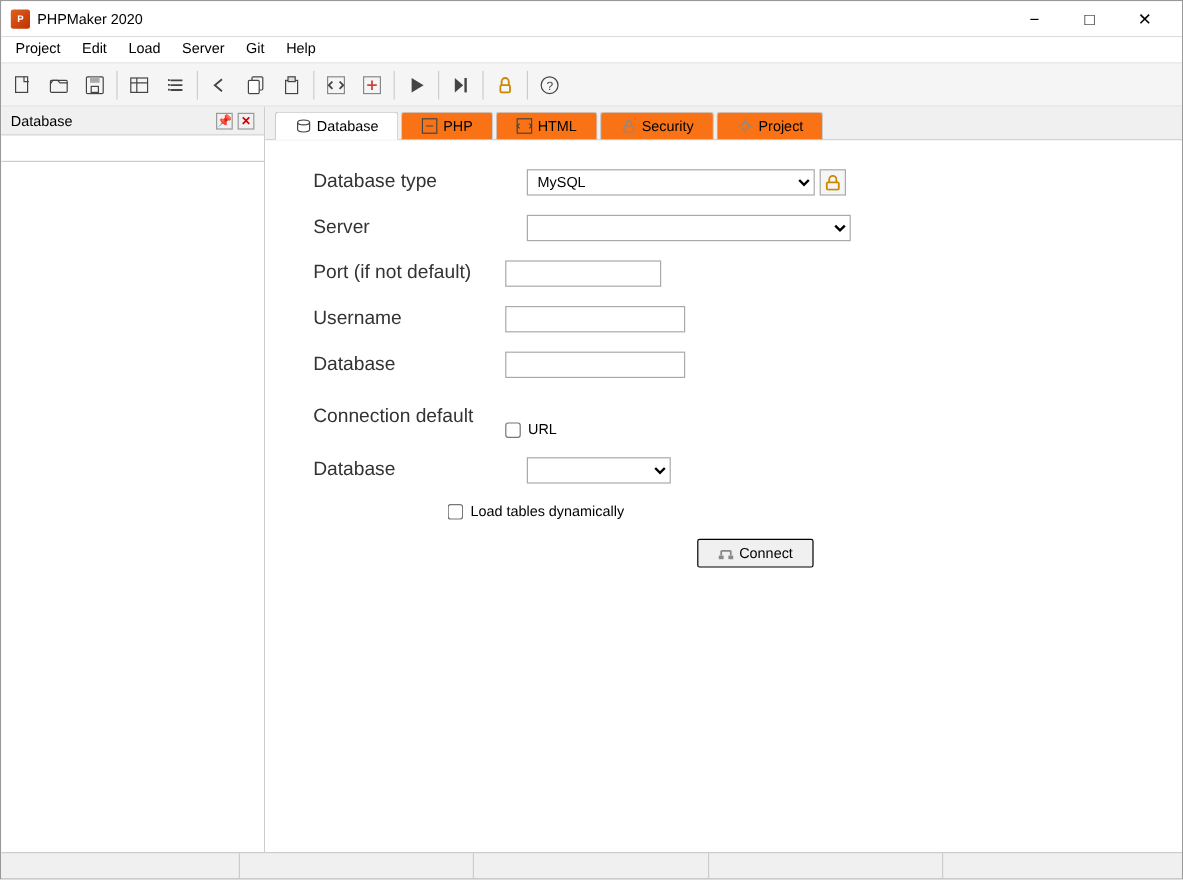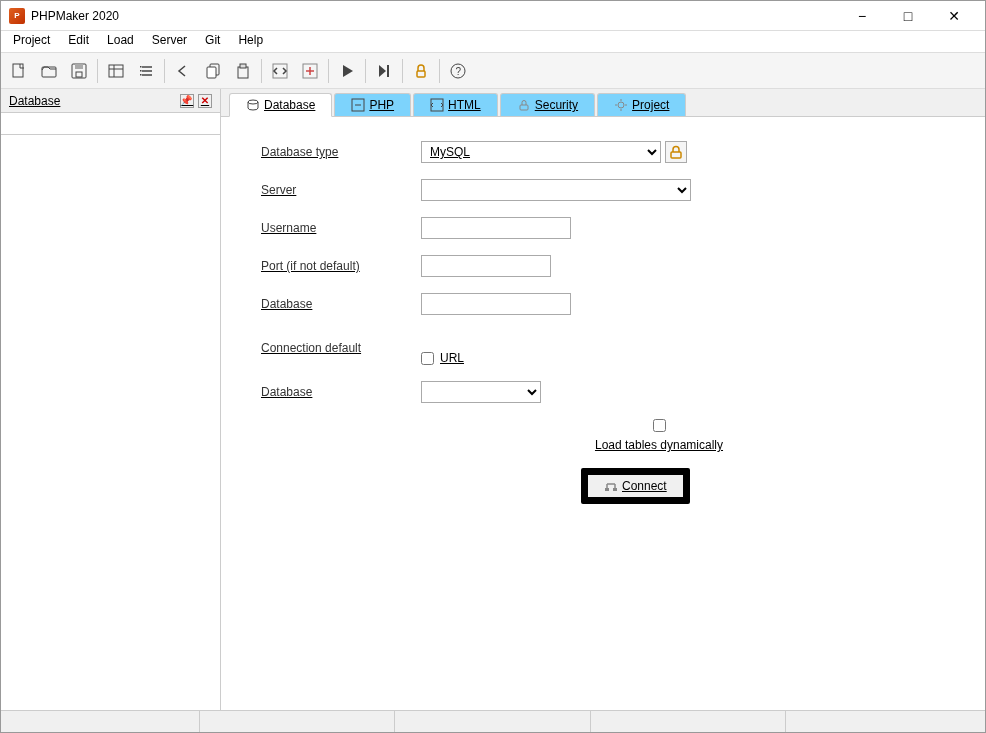--- a/index.html
+++ b/index.html
@@ -78,21 +78,20 @@
     .tool-separator {
       width: 1px; height: 24px;
       background: #ccc;
       margin: 0 2px;
     }
 
     
     .main-layout {
       display: flex;
       height: calc(733px - 30px - 22px - 36px - 22px);
-      text-decoration: underline;
     }
 
     
     .sidebar {
       width: 220px;
       border-right: 1px solid #ccc;
       background: #fff;
       display: flex;
       flex-direction: column;
     }
@@ -144,21 +143,21 @@
       display: flex;
       background: #f0f0f0;
       border-bottom: 1px solid #ccc;
       padding: 4px 8px 0;
       gap: 2px;
     }
     .tab {
       padding: 4px 16px;
       border: 1px solid #ccc;
       border-bottom: none;
-      background: #7dd3fc;
+      background: #f97316;
       cursor: pointer;
       font-size: 12px;
       border-radius: 3px 3px 0 0;
       display: flex; align-items: center; gap: 4px;
     }
     .tab.active {
       background: #fff;
       border-bottom: 1px solid #fff;
       margin-bottom: -1px;
       z-index: 1;
@@ -172,21 +171,21 @@
       overflow-y: auto;
     }
 
     .form-row {
       display: flex;
       align-items: center;
       margin-bottom: 16px;
     }
     .form-label {
       width: 160px;
-      font-size: 12px;
+      font-size: 16px;
       color: #333;
       flex-shrink: 0;
     }
     .form-control {
       font-size: 12px;
     }
     .form-input {
       height: 22px;
       border: 1px solid #aaa;
       padding: 2px 4px;
@@ -196,47 +195,47 @@
     }
     .form-select {
       height: 22px;
       border: 1px solid #aaa;
       padding: 1px 4px;
       font-size: 12px;
       outline: none;
       background: #fff;
       cursor: pointer;
       appearance: auto;
+      margin-left: 18px;
     }
 
     .db-type-row { display: flex; align-items: center; gap: 4px; }
     .lock-btn {
       width: 22px; height: 22px;
       border: 1px solid #aaa;
       background: #f5f5f5;
       cursor: pointer;
       display: flex; align-items: center; justify-content: center;
       font-size: 13px;
     }
 
     .checkbox-row {
       display: flex;
       align-items: center;
       gap: 6px;
       margin-bottom: 16px;
       margin-left: 112px;
-      flex-direction: column;
     }
     .checkbox-row input[type=checkbox] { cursor: pointer; }
 
     .connect-btn {
       margin-left: 160px;
       padding: 4px 16px;
       background: #f0f0f0;
-      border: 7px solid #000000;
+      border: 1px solid #000000;
       cursor: pointer;
       font-size: 12px;
       display: flex; align-items: center; gap: 4px;
       border-radius: 2px;
     }
 
     
     .status-bar {
       height: 22px;
       background: #f0f0f0;
@@ -468,27 +467,27 @@
         <div class="form-row">
           <span class="form-label">Server</span>
           <div class="form-control">
             <select class="form-select" style="width:270px;">
               <option value=""></option>
             </select>
           </div>
         </div>
 
         <div class="form-row">
+          <span class="form-label">Port (if not default)</span>
+          <input type="text" class="form-input form-control" style="width: 130px;" value="">
+        </div>
+
+        <div class="form-row">
           <span class="form-label">Username</span>
           <input type="text" class="form-input form-control" style="width: 150px;" value="">
-        </div>
-
-        <div class="form-row">
-          <span class="form-label">Port (if not default)</span>
-          <input type="text" class="form-input form-control" style="width: 130px;" value="">
         </div>
 
         <div class="form-row">
           <span class="form-label">Database</span>
           <input type="password" class="form-input form-control" style="width: 150px;" value="">
         </div>
 
         <div class="form-row">
           <span class="form-label">Connection default</span>
           <div class="connection-method-row form-control">

